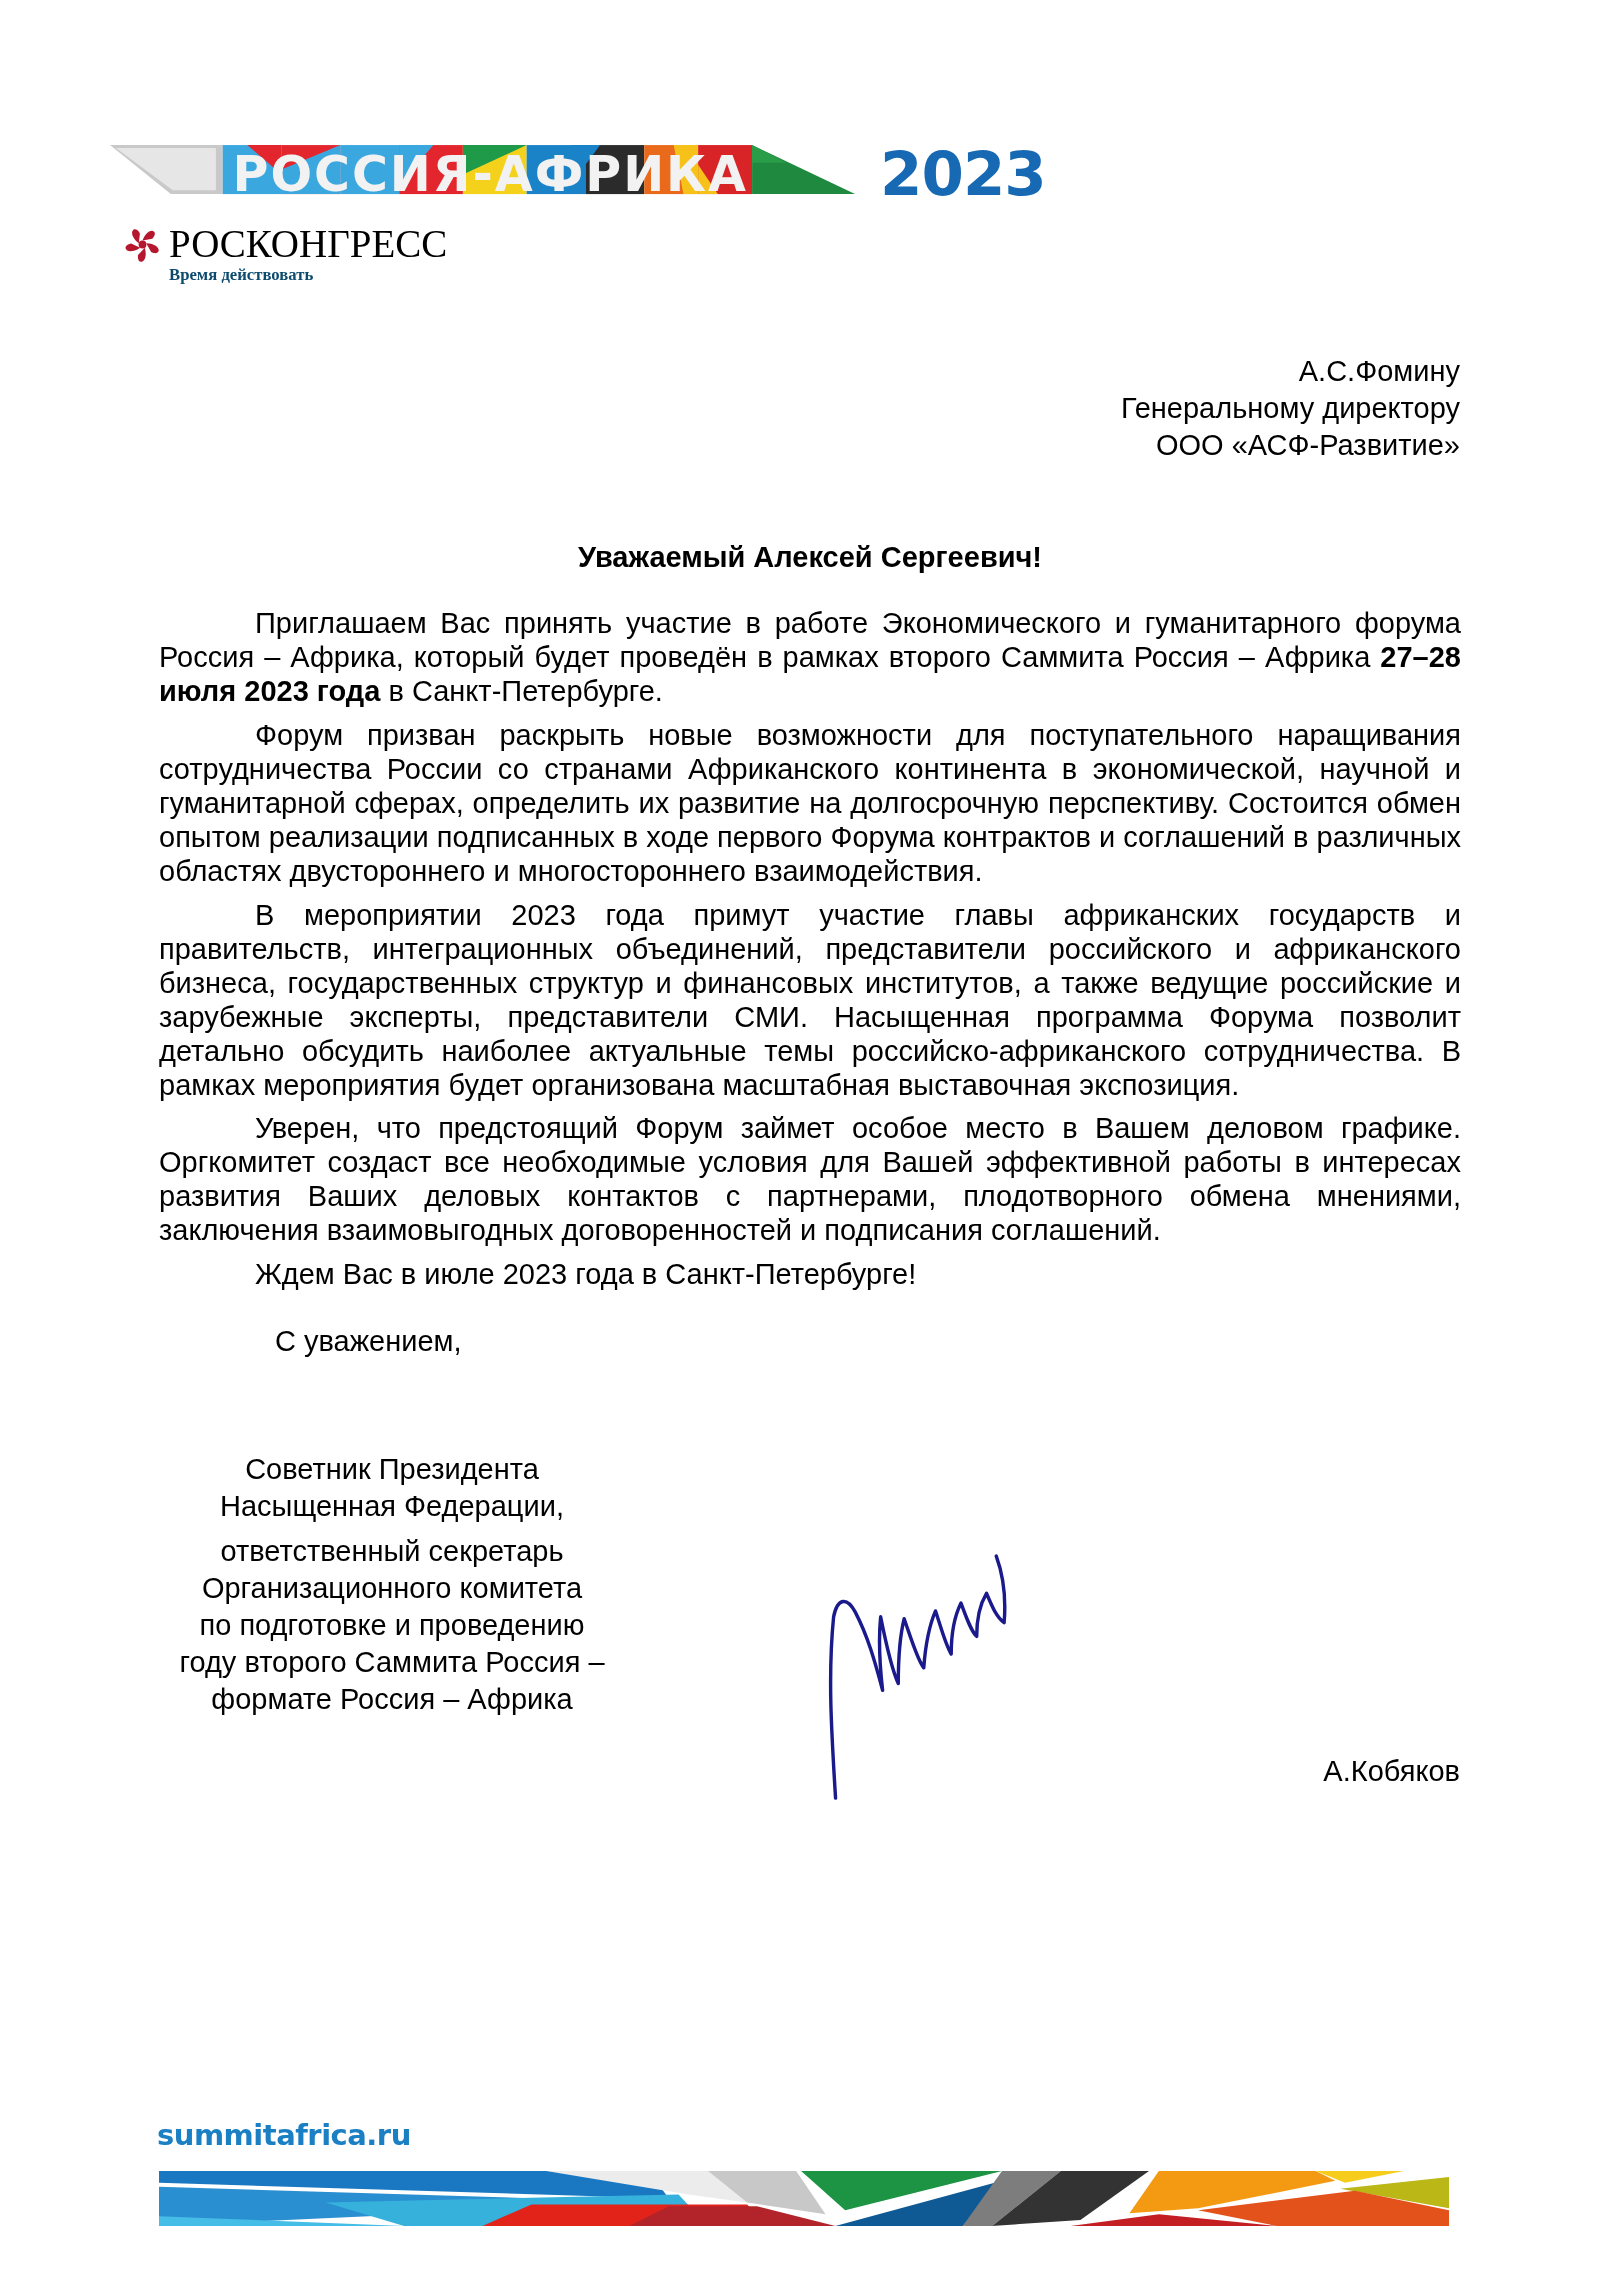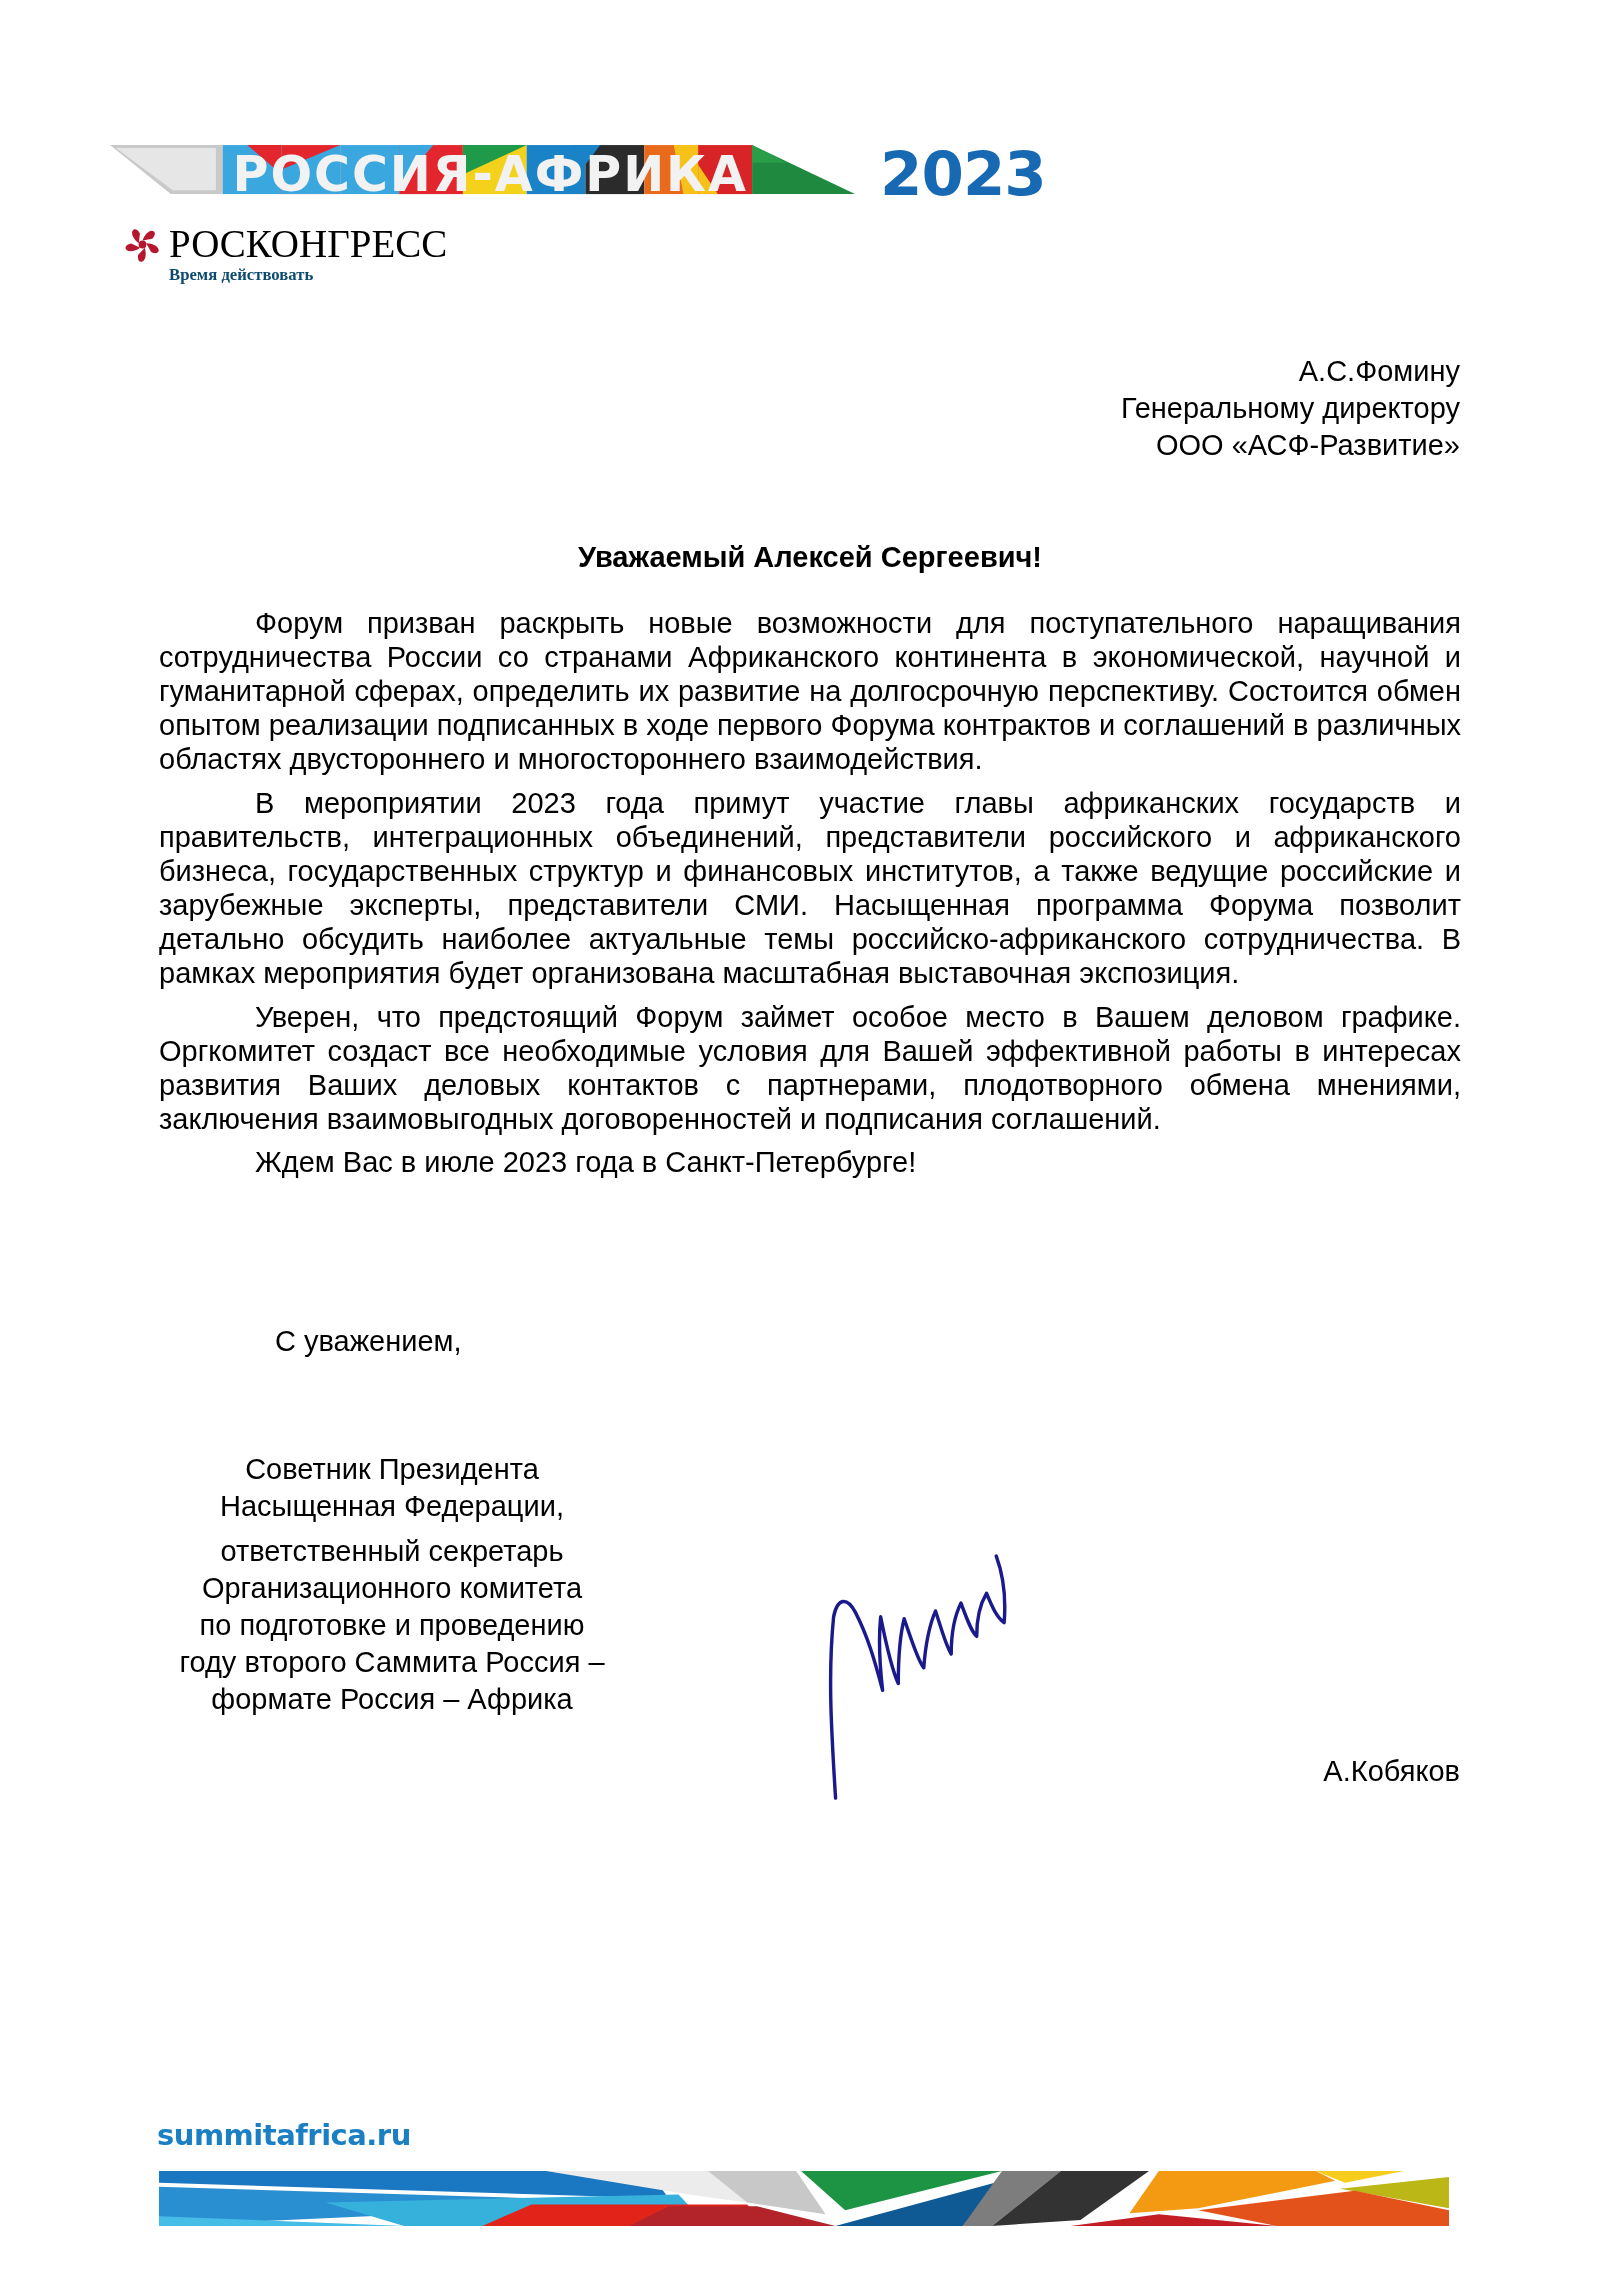--- a/index.html
+++ b/index.html
@@ -91,20 +91,21 @@
 
 <div class="abs" id="addressee">
   <div>А.С.Фомину</div>
   <div>Генеральному директору</div>
   <div>ООО «АСФ-Развитие»</div>
 </div>
 
 <div class="abs" id="salutation">Уважаемый Алексей Сергеевич!</div>
 
 <div class="abs" id="letter-body">
+  <p><span>Приглашаем Вас принять участие в работе Экономического и гуманитарного форума Россия – Африка, который будет проведён в рамках второго Саммита Россия – Африка </span><b>27–28 июля 2023 года</b><span> в Санкт-Петербурге.</span></p>
   <p>Форум призван раскрыть новые возможности для поступательного наращивания сотрудничества России со странами Африканского континента в экономической, научной и гуманитарной сферах, определить их развитие на долгосрочную перспективу. Состоится обмен опытом реализации подписанных в ходе первого Форума контрактов и соглашений в различных областях двустороннего и многостороннего взаимодействия.</p>
   <p>В мероприятии 2023 года примут участие главы африканских государств и правительств, интеграционных объединений, представители российского и африканского бизнеса, государственных структур и финансовых институтов, а также ведущие российские и зарубежные эксперты, представители СМИ. Насыщенная программа Форума позволит детально обсудить наиболее актуальные темы российско-африканского сотрудничества. В рамках мероприятия будет организована масштабная выставочная экспозиция.</p>
   <p>Уверен, что предстоящий Форум займет особое место в Вашем деловом графике. Оргкомитет создаст все необходимые условия для Вашей эффективной работы в интересах развития Ваших деловых контактов с партнерами, плодотворного обмена мнениями, заключения взаимовыгодных договоренностей и подписания соглашений.</p>
   <p>Ждем Вас в июле 2023 года в Санкт-Петербурге!</p>
 </div>
 
 <div class="abs" id="closing">С уважением,</div>
 
 <div class="abs" id="signer-title">
   <div>Советник Президента</div>

